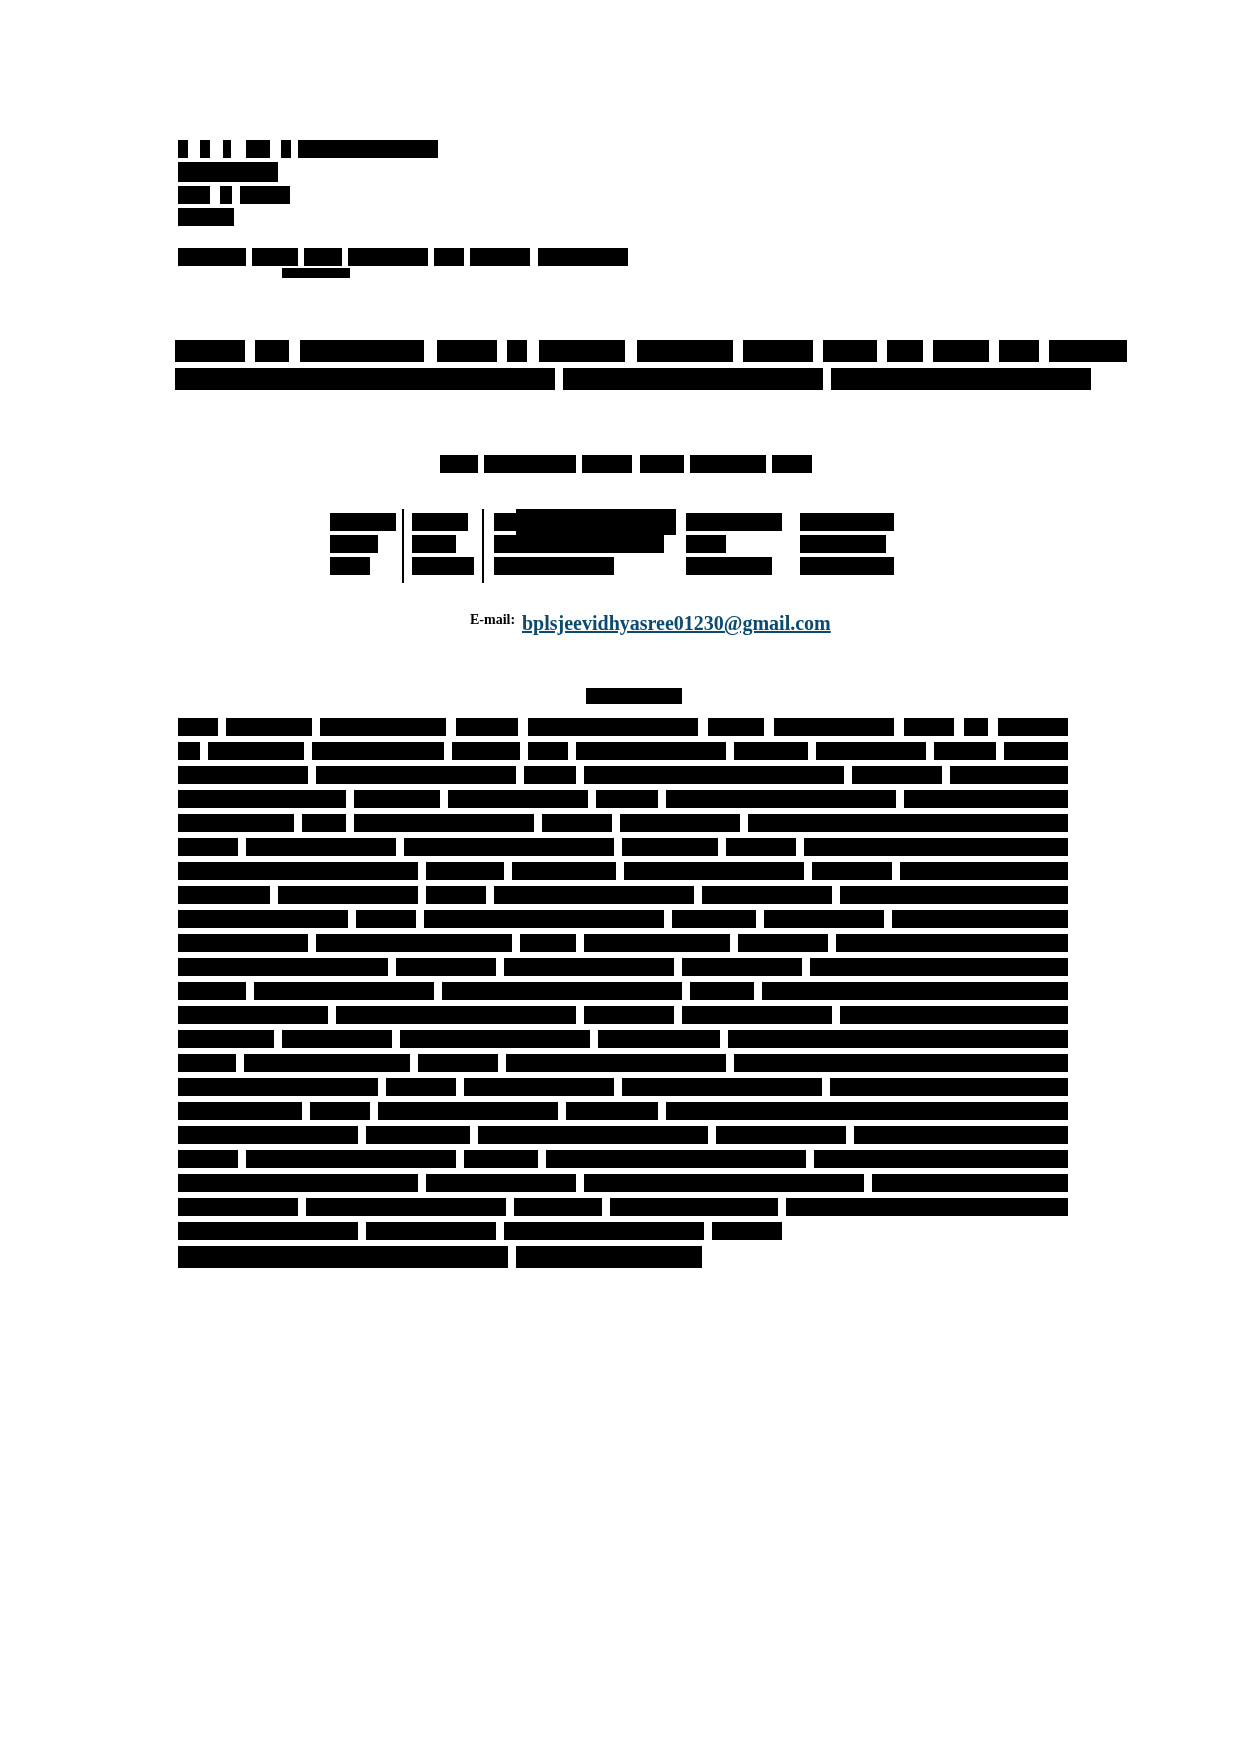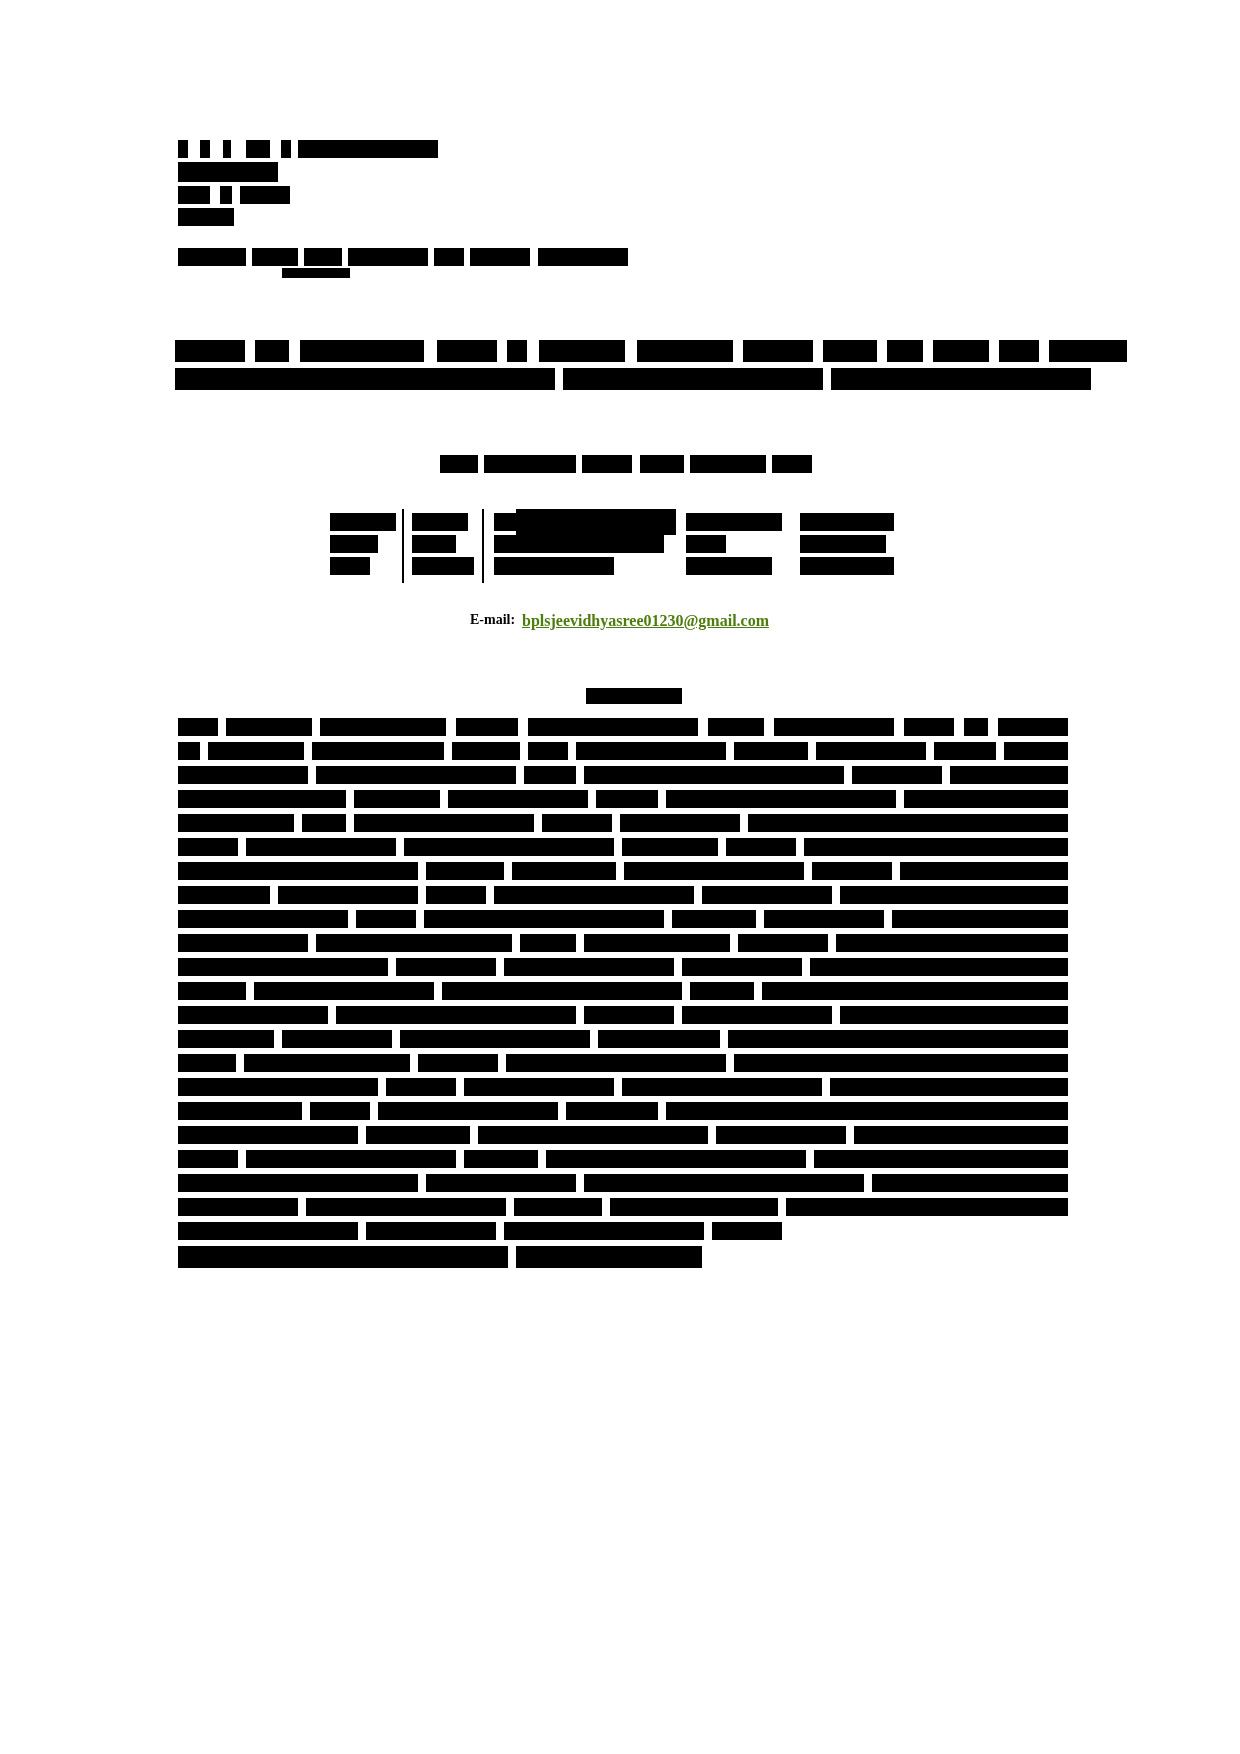--- a/index.html
+++ b/index.html
@@ -30,24 +30,24 @@
   .block {
     position: absolute;
     background: #000000;
   }
 
   
   .group { position: absolute; }
 
   .link {
     position: absolute;
-    color: #4d7c0f;
+    color: #0c4a6e;
     font-family: "Liberation Serif", serif;
     font-weight: bold;
-    font-size: 16px;
+    font-size: 20px;
     text-decoration: underline;
     white-space: nowrap;
   }
   .small-label {
     position: absolute;
     font-family: "Liberation Serif", serif;
     font-weight: bold;
     font-size: 14px;
     color: #000000;
     white-space: nowrap;

